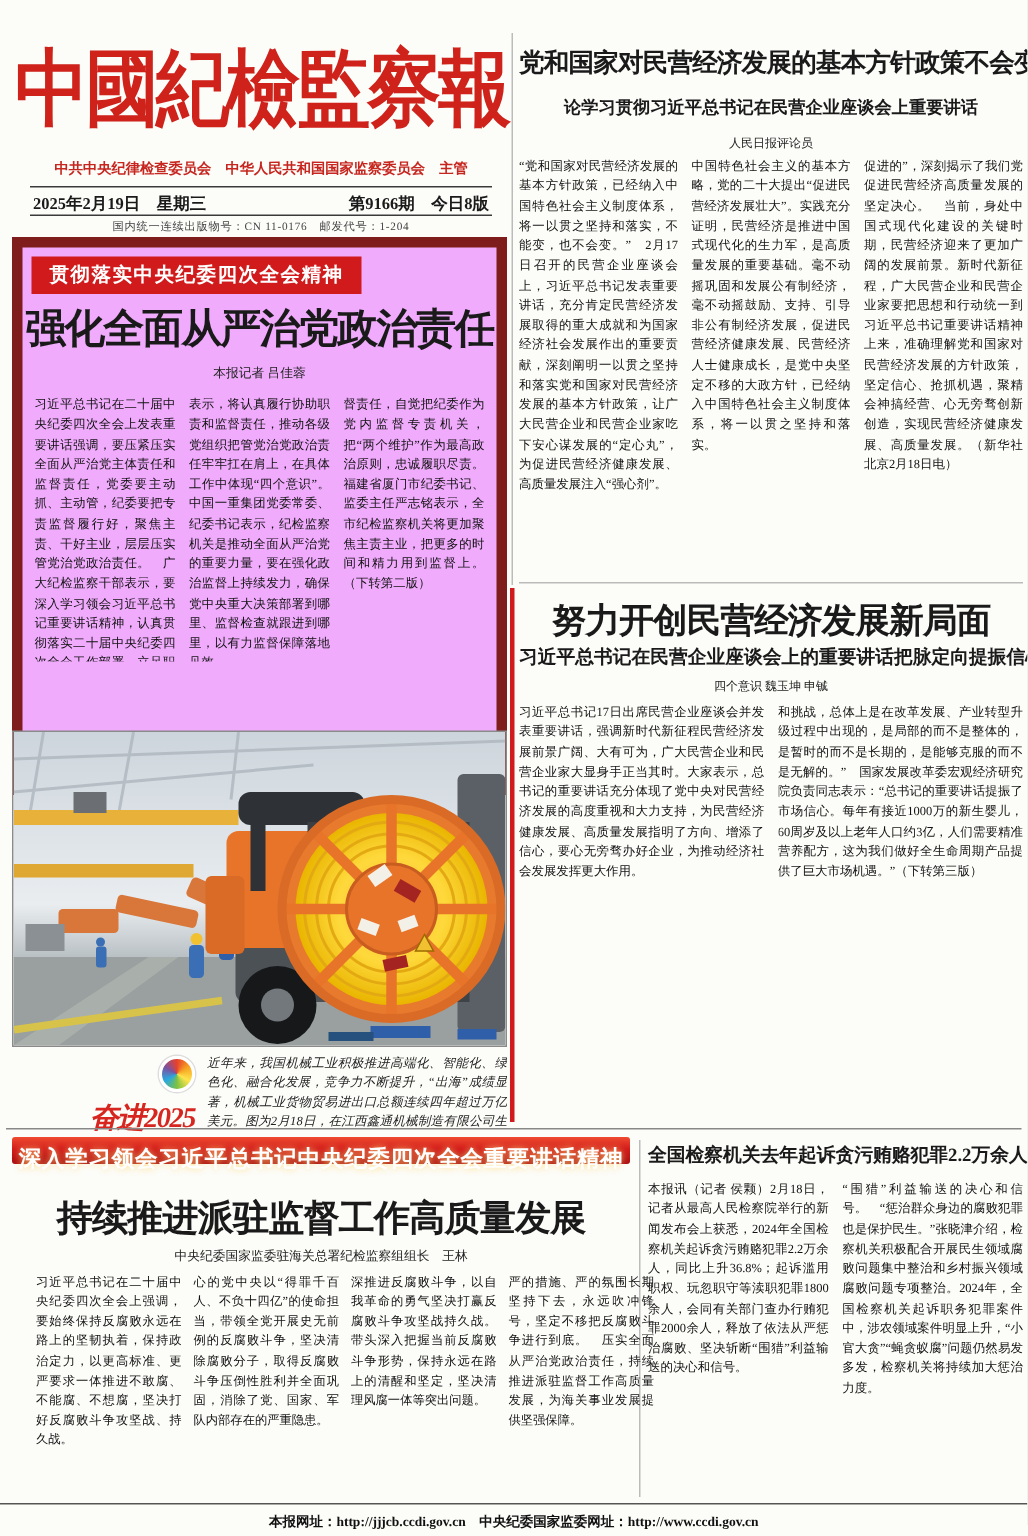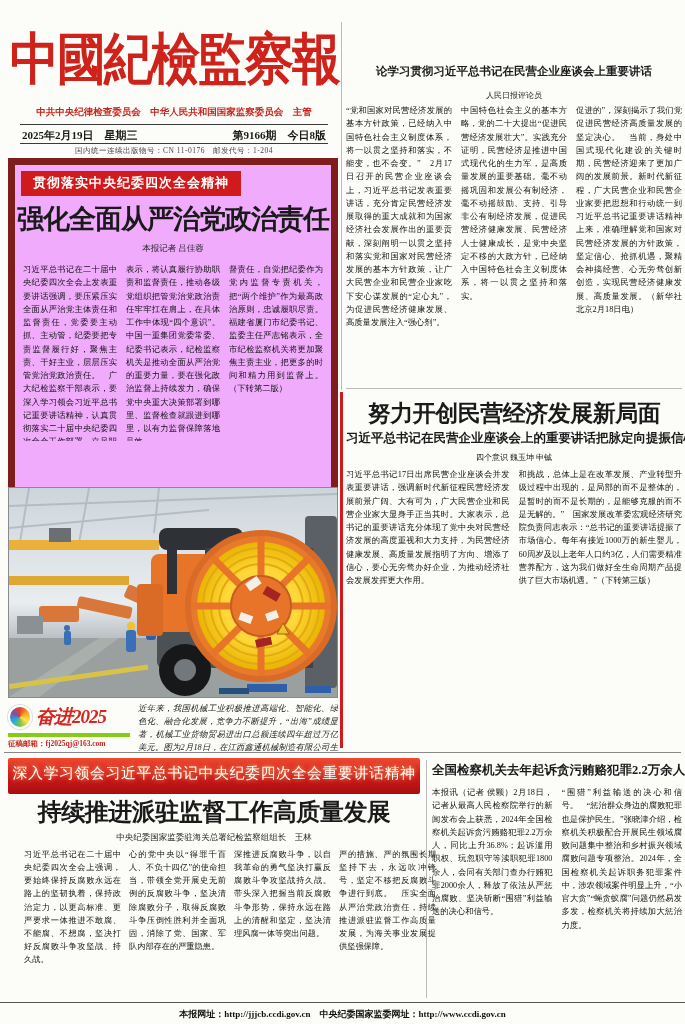--- a/index.html
+++ b/index.html
@@ -45,21 +45,21 @@
     font-size:17px; font-weight:bold; letter-spacing:.5px; white-space:nowrap; }
   .lead-head { margin-top:5px; text-align:center; font-size:27px; font-weight:bold;
     font-family:"Liberation Sans", sans-serif; letter-spacing:-1px; white-space:nowrap; }
   .lead-by { margin-top:6px; font-size:8.5px; }
   .lead-cols { margin:8px 8px 0; height:178px; }
   
   .photo { left:8px; top:487px; width:330px; height:211px;
     border:1px solid #8a8a8a; overflow:hidden; }
   .cap-row { left:8px; top:702px; width:330px; height:50px; display:flex; gap:8px; }
   .logo-box { width:122px; flex:none; padding-top:2px; }
-  .logo-line { display:flex; align-items:center; gap:4px; }
+  .logo-line { display:flex; align-items:flex-end; gap:4px;flex-direction:column; }
   .pinwheel { width:24px; height:24px; border-radius:50%; flex:none;
     background:conic-gradient(#e8412c,#f6a623,#ffe44d,#7dc242,#2aa8e0,#7a52a0,#e8412c);
     border:2px solid #fff; box-shadow:0 0 0 1px #ddd; }
   .logo-text { font-size:19px; font-weight:bold; color:#d6261f;
     font-style:italic; letter-spacing:-1px; white-space:nowrap; }
   .logo-mail { margin-top:3px; font-size:7.5px; color:#c6261f; font-weight:bold;
     border-top:4px solid #84cc16; padding-top:2px; white-space:nowrap; }
   .caption { flex:1; font-size:8.4px; line-height:1.55; text-align:justify;
     font-style:italic; color:#222; overflow:hidden; }
   
@@ -68,23 +68,23 @@
              text-align:center; white-space:nowrap; }
   .mr-by   { left:346px; top:452px; width:336px; font-size:8px; }
   .mr-cols { left:346px; top:468px; width:336px; height:278px; }
   
   .div-top { left:341px; top:22px; height:368px; }
   .div-red { left:340px; top:392px; width:3px; height:356px; background:#d01a1c; }
   .hl-tr   { left:346px; top:388px; width:336px; }
   .hl-band { left:4px; top:752px; width:677px; background:#888; }
   .div-bot { left:426px; top:760px; height:238px; }
   
-  .banner { left:8px; top:758px; width:412px; height:36px; border-radius:2px;
+  .banner { left:8px; top:758px; width:412px; height:18px; border-radius:2px;
     background:linear-gradient(180deg,#ef4b30 0%,#d21a1a 45%,#a90d10 100%);
-    color:#fff; font-size:15px; font-weight:normal; text-align:center;
+    color:#fff; font-size:15px; font-weight:bold; text-align:center;
     line-height:30px; letter-spacing:.5px; white-space:nowrap;
     text-shadow:0 0 5px rgba(255,220,120,.9); }
   .bl-head { left:8px; top:796px; width:412px; font-size:24px; letter-spacing:-.5px; }
   .bl-by   { left:8px; top:832px; width:412px; font-size:8.5px; }
   .bl-cols { left:24px; top:848px; width:412px; height:150px; gap:8px; }
   .bl-cols .col { font-size:8.2px; }
   
   .br-head { left:432px; top:762px; width:250px; font-size:12.5px; }
   .br-cols { left:432px; top:786px; width:250px; height:212px; }
   
@@ -100,20 +100,21 @@
   <div class="abs mast-title">中國紀檢監察報</div>
   <div class="abs mast-sup">中共中央纪律检查委员会　中华人民共和国国家监察委员会　主管</div>
   <div class="abs mast-rule" style="top:124px;"></div>
   <div class="abs mast-date">
     <span>2025年2月19日　星期三</span>
     <span>第9166期　今日8版</span>
   </div>
   <div class="abs mast-rule" style="top:143px;"></div>
   <div class="abs mast-pub">国内统一连续出版物号：CN 11-0176　邮发代号：1-204</div>
 
+  <div class="abs headline tr-head">党和国家对民营经济发展的基本方针政策不会变</div>
   <div class="abs tr-sub">论学习贯彻习近平总书记在民营企业座谈会上重要讲话</div>
   <div class="abs byline tr-by">人民日报评论员</div>
   <div class="abs cols tr-cols">
     <div class="col">“党和国家对民营经济发展的基本方针政策，已经纳入中国特色社会主义制度体系，将一以贯之坚持和落实，不能变，也不会变。”　2月17日召开的民营企业座谈会上，习近平总书记发表重要讲话，充分肯定民营经济发展取得的重大成就和为国家经济社会发展作出的重要贡献，深刻阐明一以贯之坚持和落实党和国家对民营经济发展的基本方针政策，让广大民营企业和民营企业家吃下安心谋发展的“定心丸”，为促进民营经济健康发展、高质量发展注入“强心剂”。</div>
     <div class="col">中国特色社会主义的基本方略，党的二十大提出“促进民营经济发展壮大”。实践充分证明，民营经济是推进中国式现代化的生力军，是高质量发展的重要基础。毫不动摇巩固和发展公有制经济，毫不动摇鼓励、支持、引导非公有制经济发展，促进民营经济健康发展、民营经济人士健康成长，是党中央坚定不移的大政方针，已经纳入中国特色社会主义制度体系，将一以贯之坚持和落实。</div>
     <div class="col">促进的”，深刻揭示了我们党促进民营经济高质量发展的坚定决心。　当前，身处中国式现代化建设的关键时期，民营经济迎来了更加广阔的发展前景。新时代新征程，广大民营企业和民营企业家要把思想和行动统一到习近平总书记重要讲话精神上来，准确理解党和国家对民营经济发展的方针政策，坚定信心、抢抓机遇，聚精会神搞经营、心无旁骛创新创造，实现民营经济健康发展、高质量发展。（新华社北京2月18日电）</div>
   </div>
   <div class="abs hline hl-tr"></div>
 
   <div class="abs lead-box">

